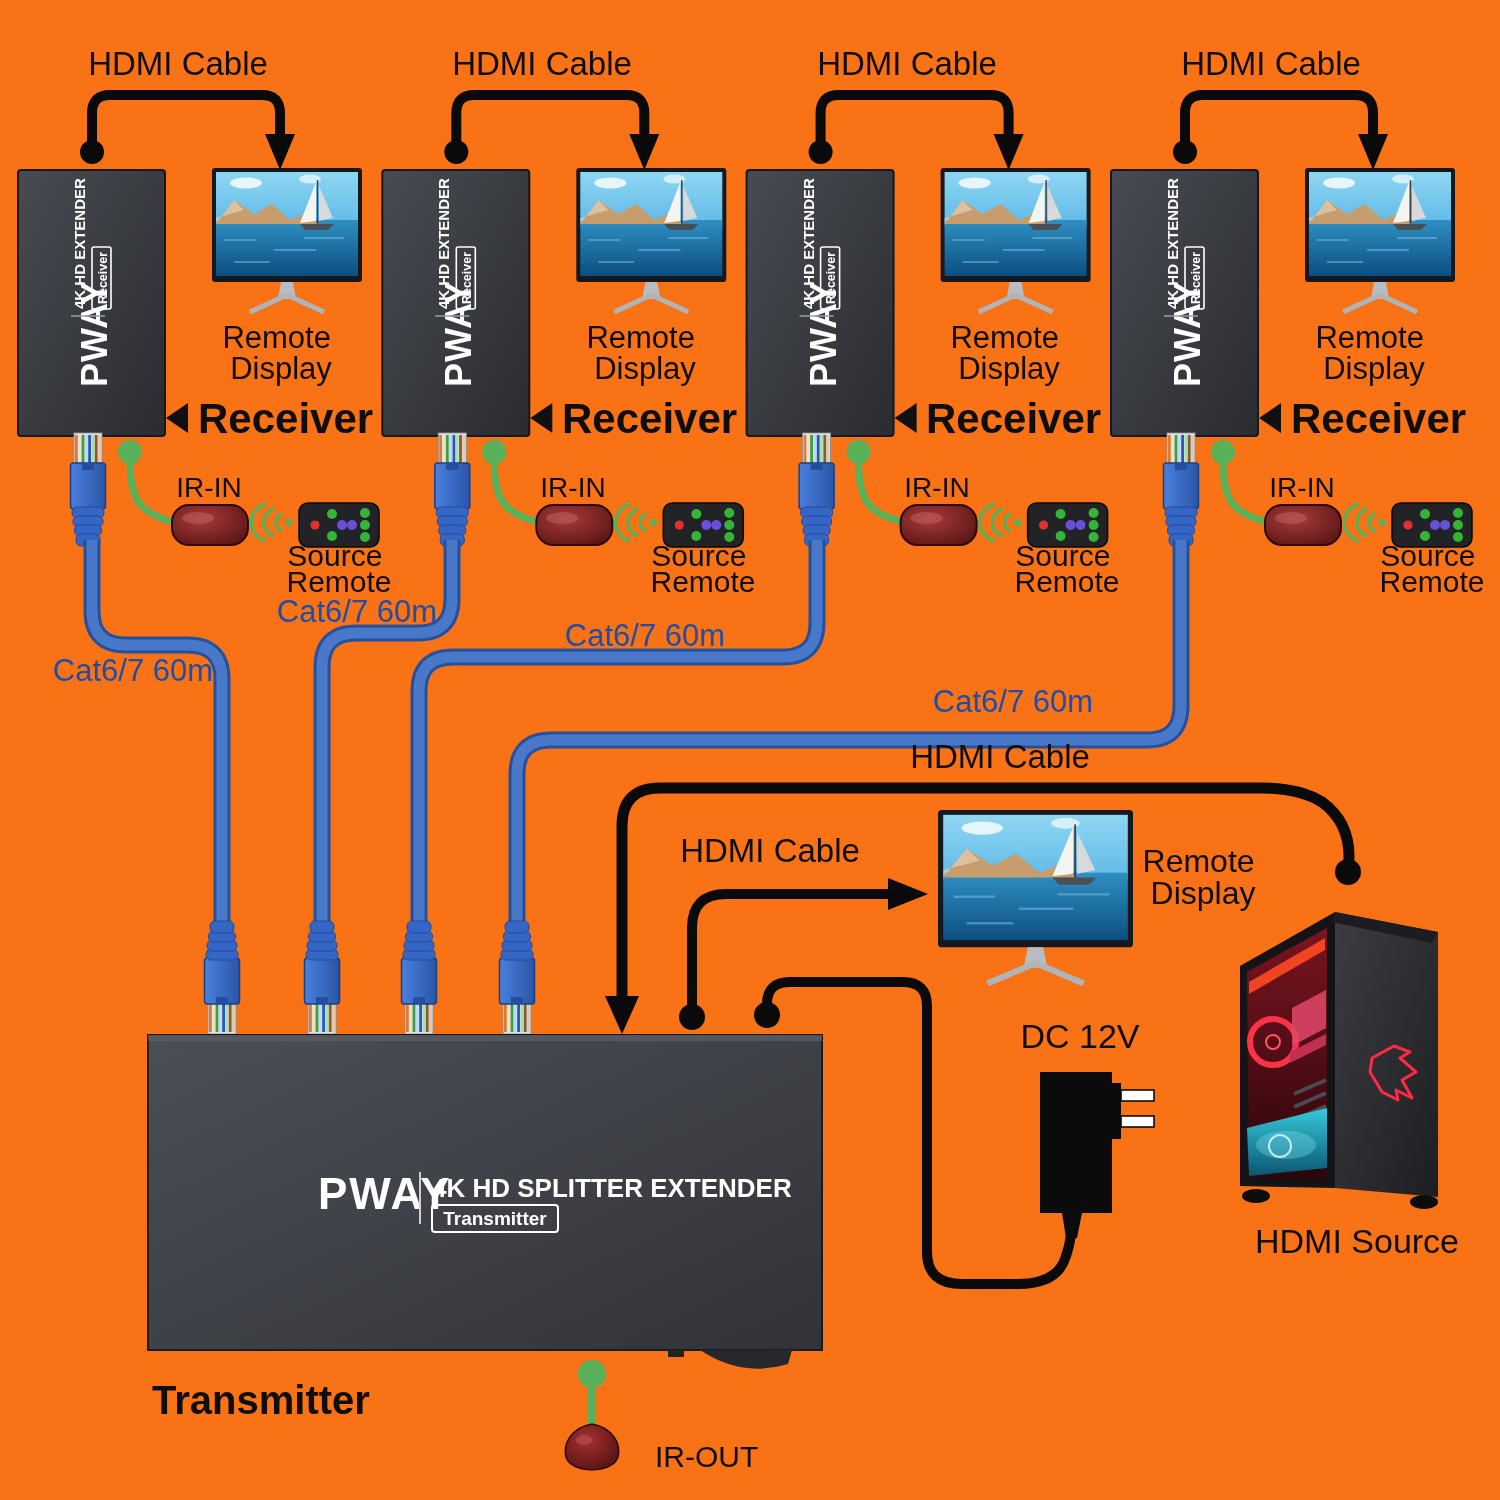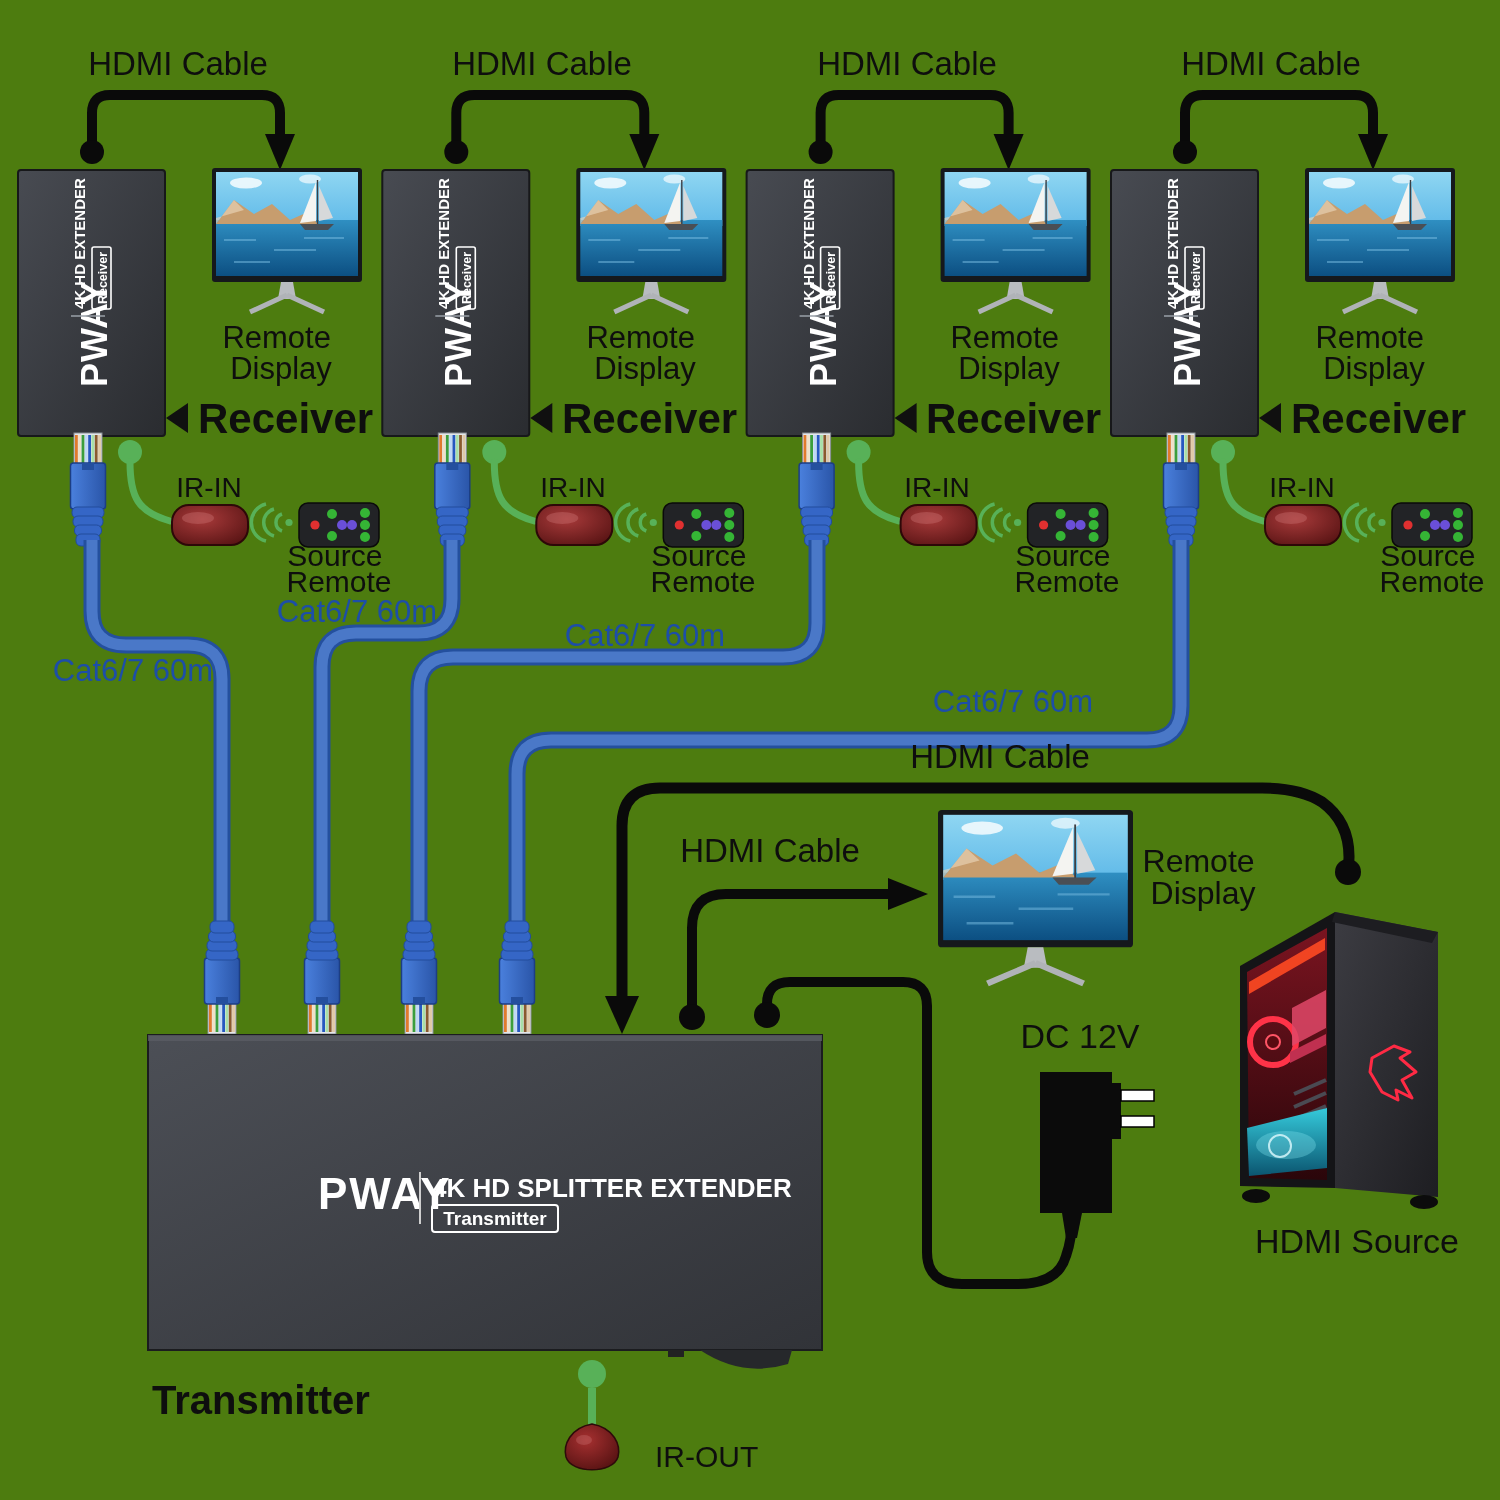--- a/index.html
+++ b/index.html
@@ -1,16 +1,16 @@
 <!DOCTYPE html>
 <html><head>
 <meta charset="utf-8">
 <style>
   html,body { margin:0; padding:0; background:#ffffff; }
-  .stage { width:1500px; height:1500px; position:relative; background:#4d7c0f; }
+  .stage { width:1500px; height:1500px; position:relative; background:#f97316; }
   svg { display:block; }
   text { font-family:"Liberation Sans","DejaVu Sans",sans-serif; fill:#0e0e0e; }
   .mid  { text-anchor:middle; }
   .h33  { font-size:33px; }
   .t31  { font-size:31px; }
   .t30  { font-size:30px; }
   .t28  { font-size:28px; }
   .t32  { font-size:32px; }
   .t34  { font-size:34px; }
   .t40b { font-size:40px; font-weight:bold; }

